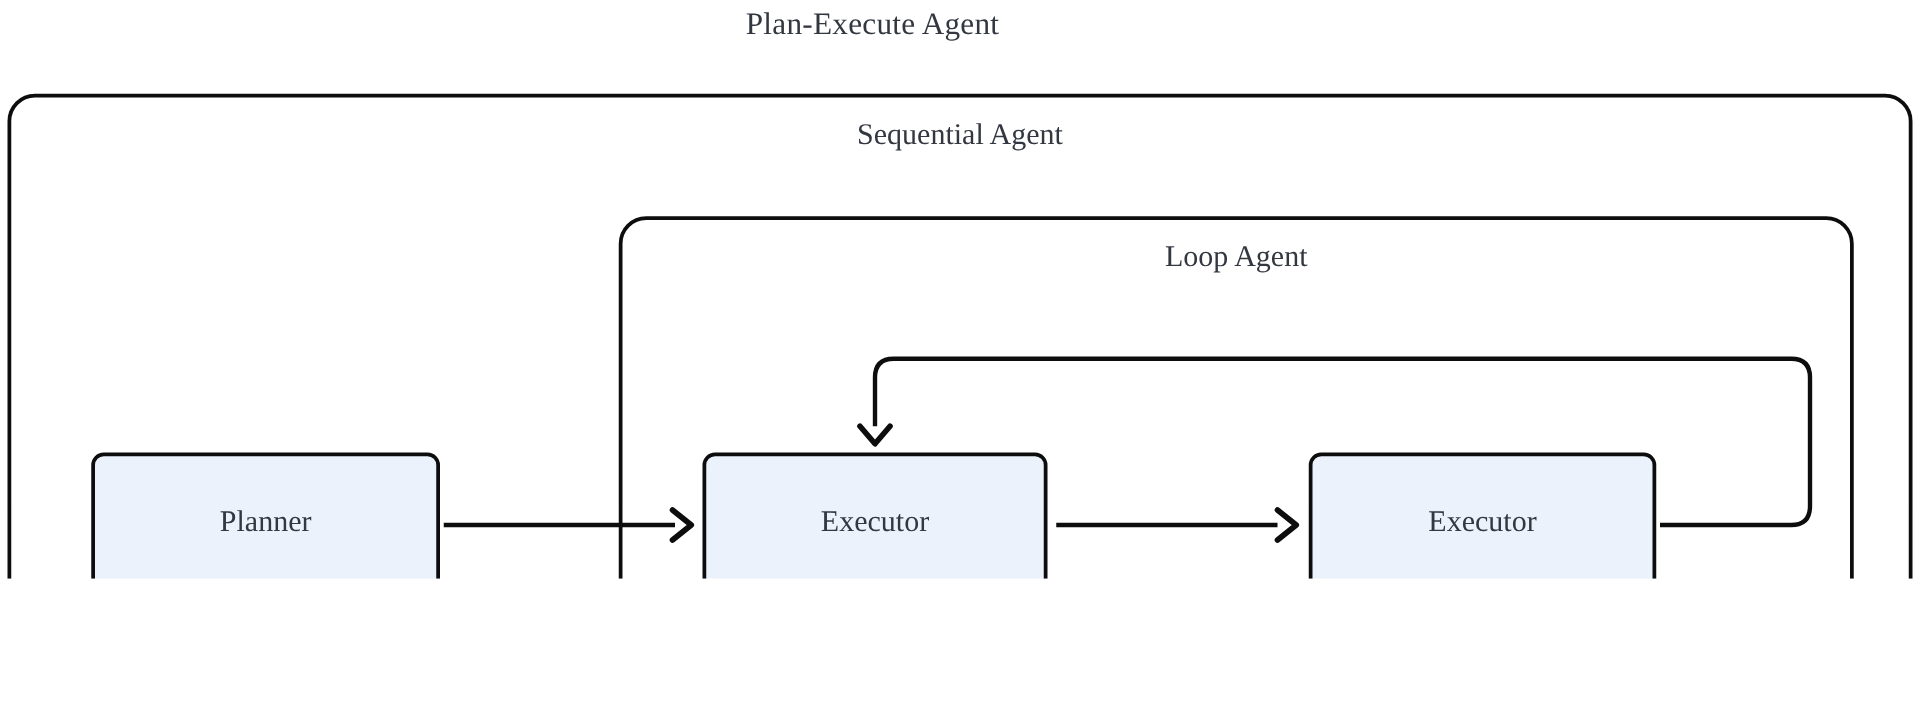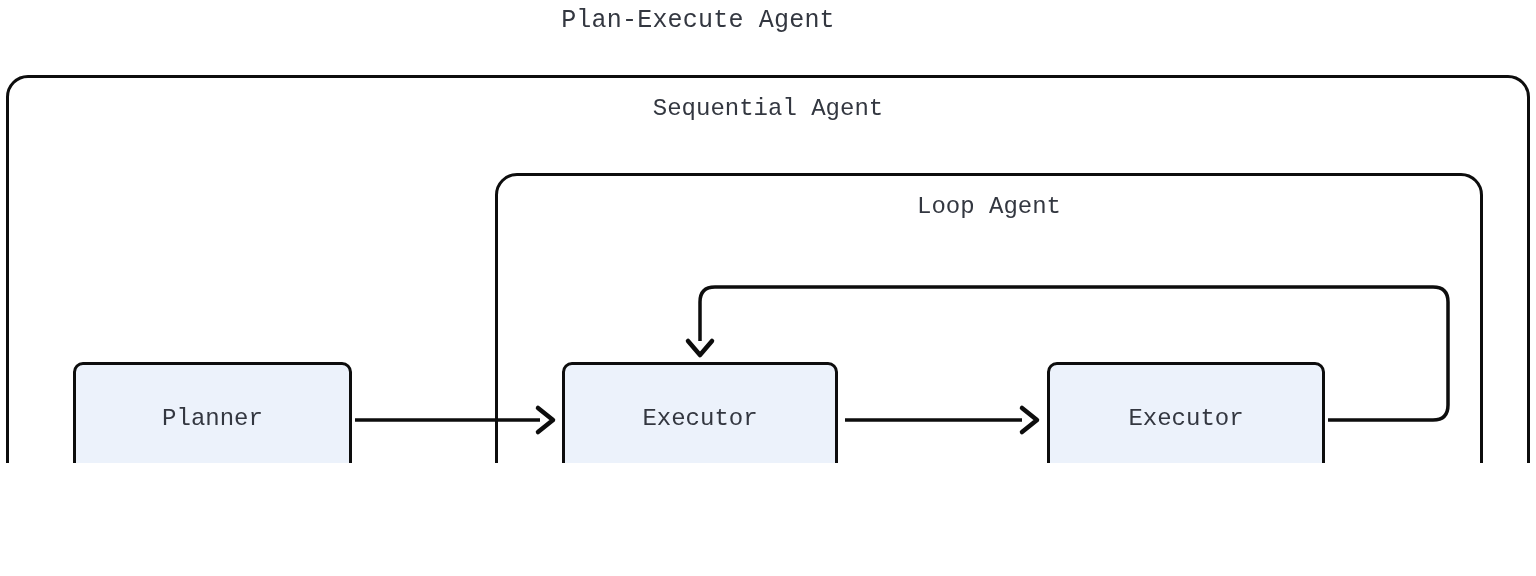--- a/index.html
+++ b/index.html
@@ -5,21 +5,21 @@
   html, body {
     margin: 0;
     padding: 0;
     background: #ffffff;
   }
   .canvas {
     position: relative;
     width: 1536px;
     height: 463px;
     background: #ffffff;
-    font-family: Liberation Mono, monospace;
+    font-family: Liberation Serif, serif;
     overflow: hidden;
   }
   .diagram-title {
     position: absolute;
     left: 398px;
     top: 6px;
     width: 600px;
     text-align: center;
     font-size: 25px;
     color: #333740;

